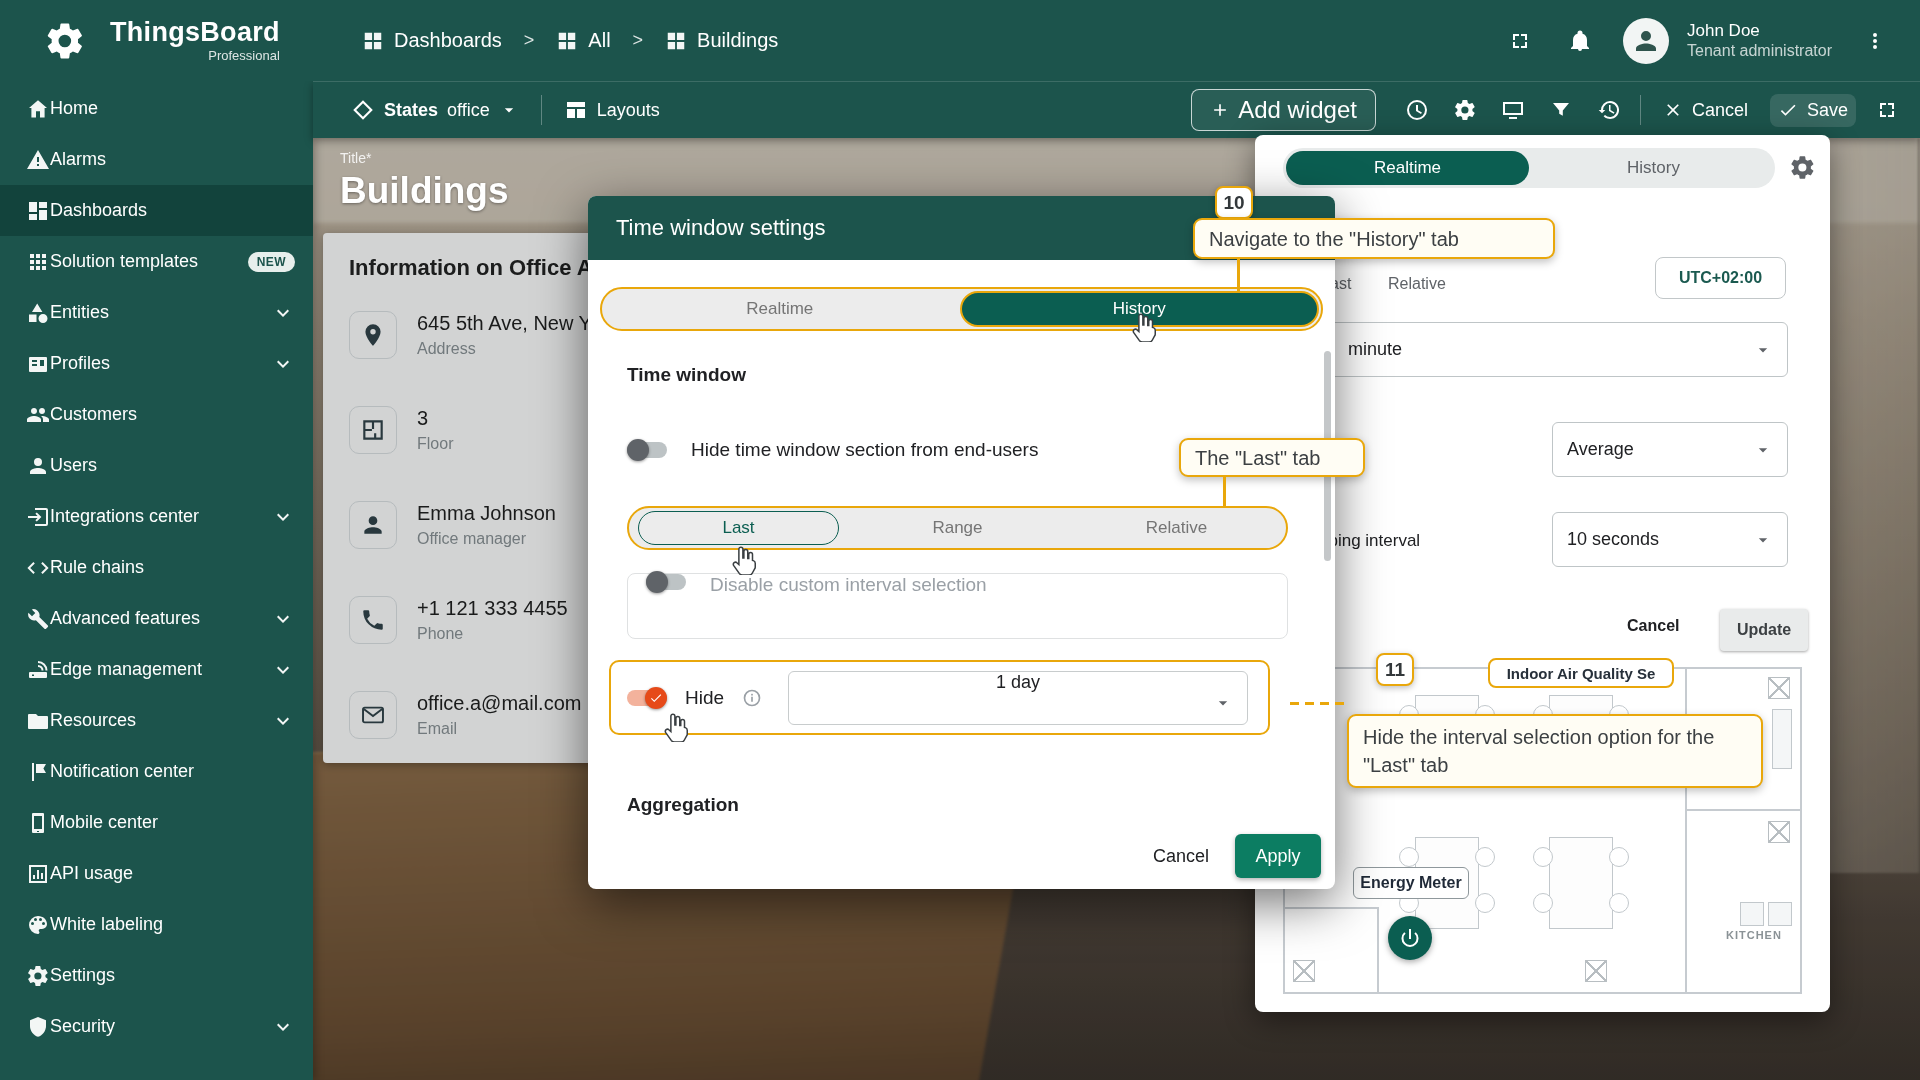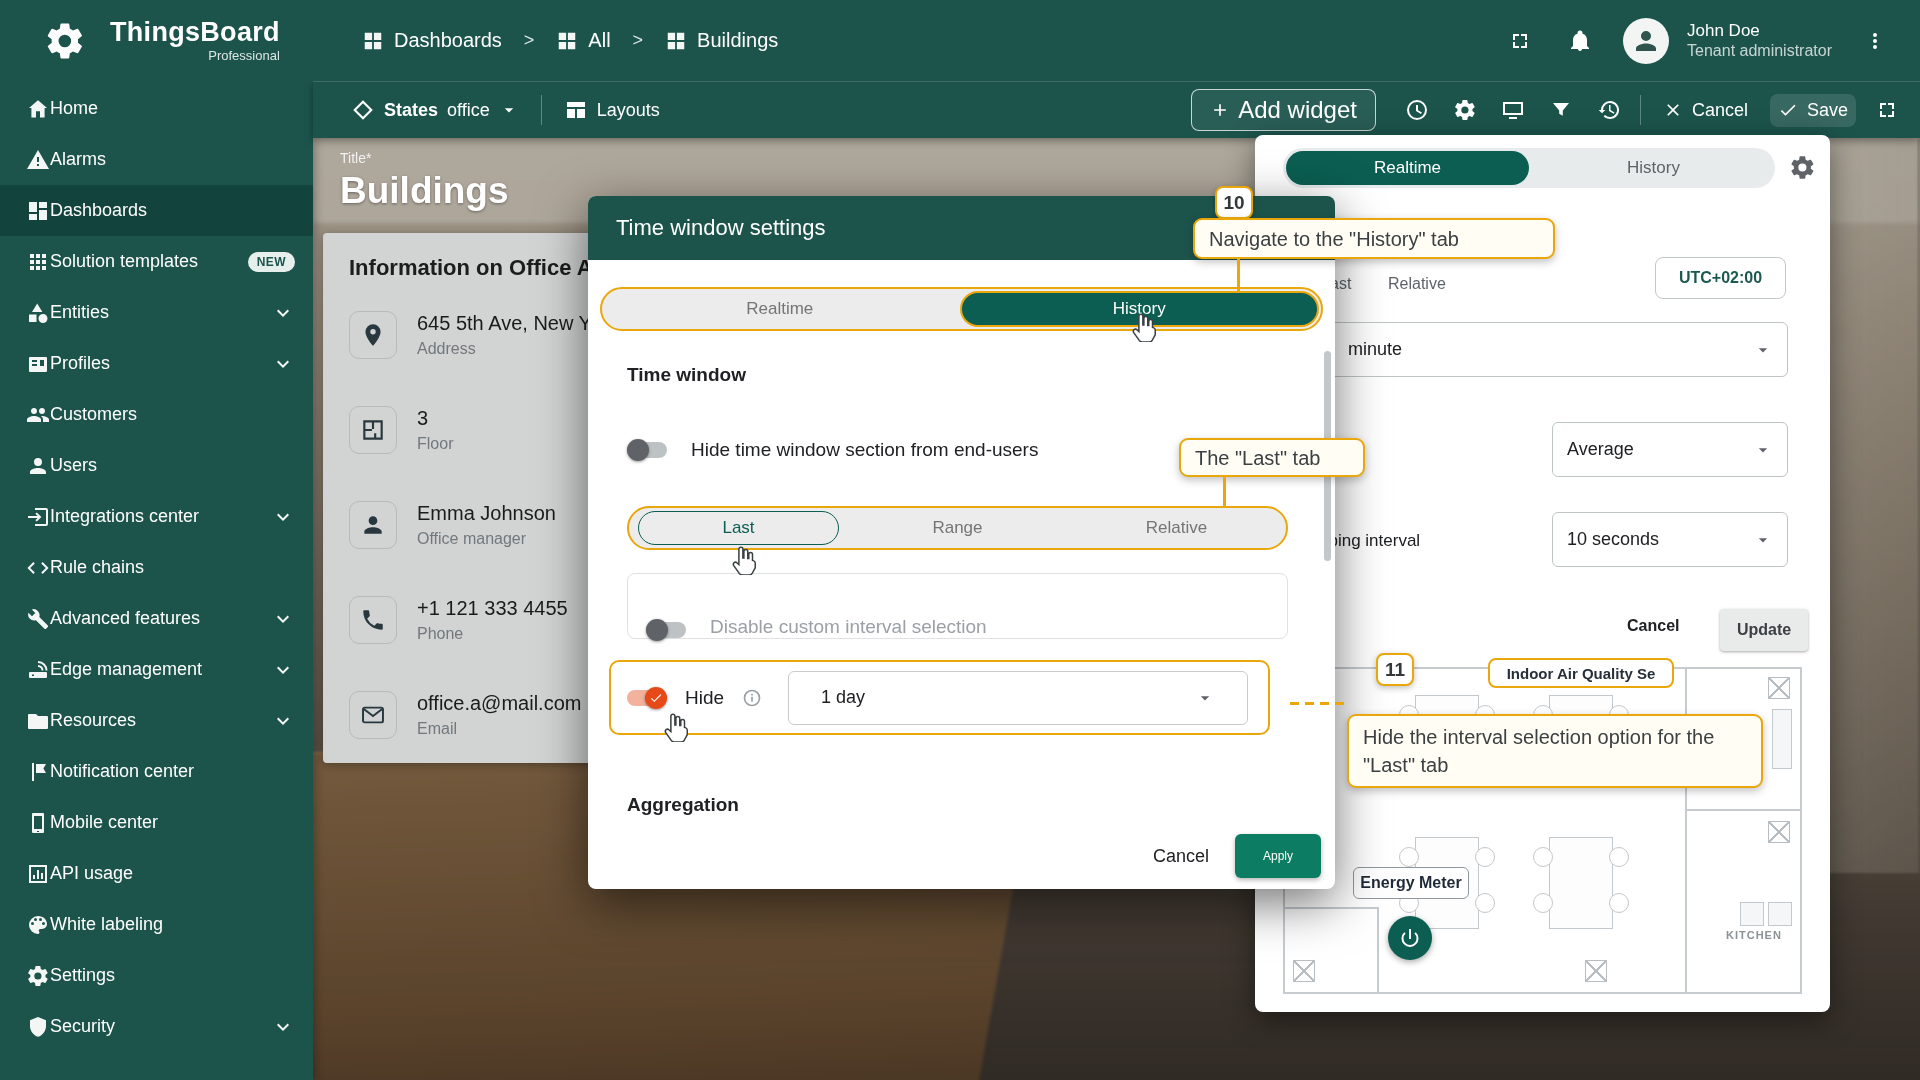--- a/index.html
+++ b/index.html
@@ -160,35 +160,35 @@
   .dlg-section-title { position:absolute; left:39px; font-size:19px; font-weight:700; color:#202124; }
   .dlg-row1 { position:absolute; left:39px; top:243px; display:flex; align-items:center; gap:24px; }
   .dlg-row1-label { font-size:19px; color:#202124; }
   .dlg-intervals { position:absolute; left:39px; top:310px; width:661px; height:44px; border:2.5px solid var(--gold);
     border-radius:24px; background:var(--gray-bar); display:flex; align-items:center; }
   .dlg-int-cell { flex:1; display:flex; align-items:center; justify-content:center; font-size:17px;
     color:#757575; cursor:pointer; }
   .dlg-int-pill { width:92%; border:1.5px solid var(--teal); border-radius:17px; color:var(--teal);
     text-align:center; padding:6px 0; }
   .dlg-disable { position:absolute; left:39px; top:377px; width:661px; height:66px; border:1px solid #dfe1e2;
-    border-radius:8px; display:flex; align-items:flex-end; gap:24px; padding:0 18px; }
+    border-radius:8px; display:flex; align-items:flex-start; gap:24px; padding:0 18px; }
   .dlg-disable-label { font-size:19px; color:#9aa0a6; }
   .dlg-hide { position:absolute; left:21px; top:464px; width:661px; height:75px; border:2.5px solid var(--gold);
     border-radius:10px; display:flex; align-items:center; gap:18px; padding:0 16px; }
   .dlg-hide-label { font-size:19px; color:#202124; }
   .dlg-info { width:20px; height:20px; color:#9aa0a6; }
   .dlg-select { margin-left:8px; width:460px; height:54px; border:1px solid #c8cccd; border-radius:6px;
-    display:flex; align-items:center; padding:0 32px; font-size:18px; color:#202124; cursor:pointer; }
+    display:flex; align-items:center; padding:0 14px; font-size:18px; color:#202124; cursor:pointer;flex-direction:column; }
   .dlg-select .i { margin-left:auto; color:#5f6368; }
   .dlg-scroll { position:absolute; right:4px; top:155px; width:7px; height:210px; background:#c4c7c9;
     border-radius:4px; cursor:pointer; }
   .dlg-footer { position:absolute; right:14px; bottom:11px; display:flex; align-items:center; gap:12px; }
   .dlg-cancel { background:none; border:none; font-family:inherit; font-size:18px; font-weight:500;
     color:#202124; padding:10px 14px; cursor:pointer; }
-  .dlg-apply { background:var(--primary); border:none; border-radius:6px; font-family:inherit; font-size:12px;
+  .dlg-apply { background:var(--primary); border:none; border-radius:6px; font-family:inherit; font-size:18px;
     font-weight:500; color:#fff; width:86px; height:44px; box-shadow:0 2px 5px rgba(0,0,0,.3); cursor:pointer; }
 
   
   .toggle { position:relative; display:inline-block; width:40px; height:16px; border-radius:8px;
     background:#bdc3c5; cursor:pointer; flex:none; }
   .toggle .knob { position:absolute; left:0; top:-3px; width:22px; height:22px; border-radius:50%;
     background:#5f6368; box-shadow:0 1px 3px rgba(0,0,0,.4); display:flex; align-items:center;
     justify-content:center; color:#fff; }
   .toggle.on { background:#f3b29c; }
   .toggle.on .knob { left:auto; right:0; background:#e64a19; }

